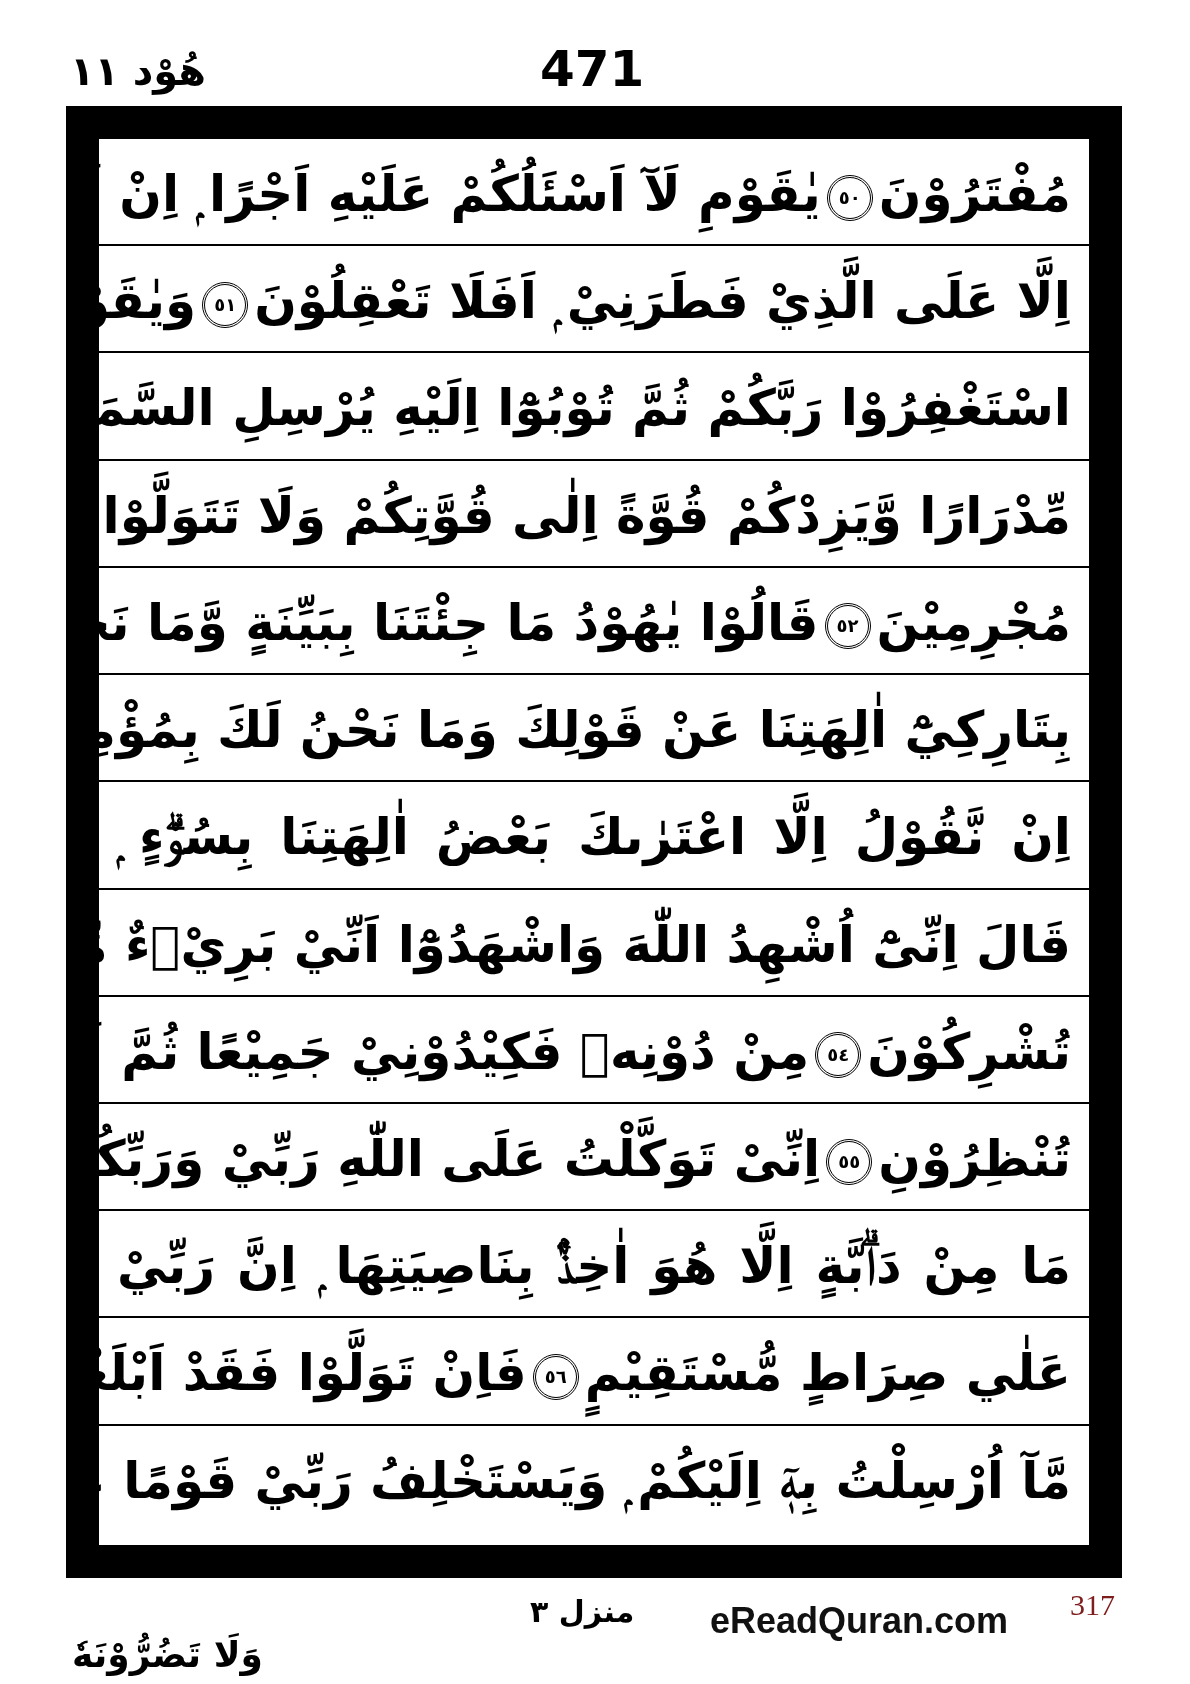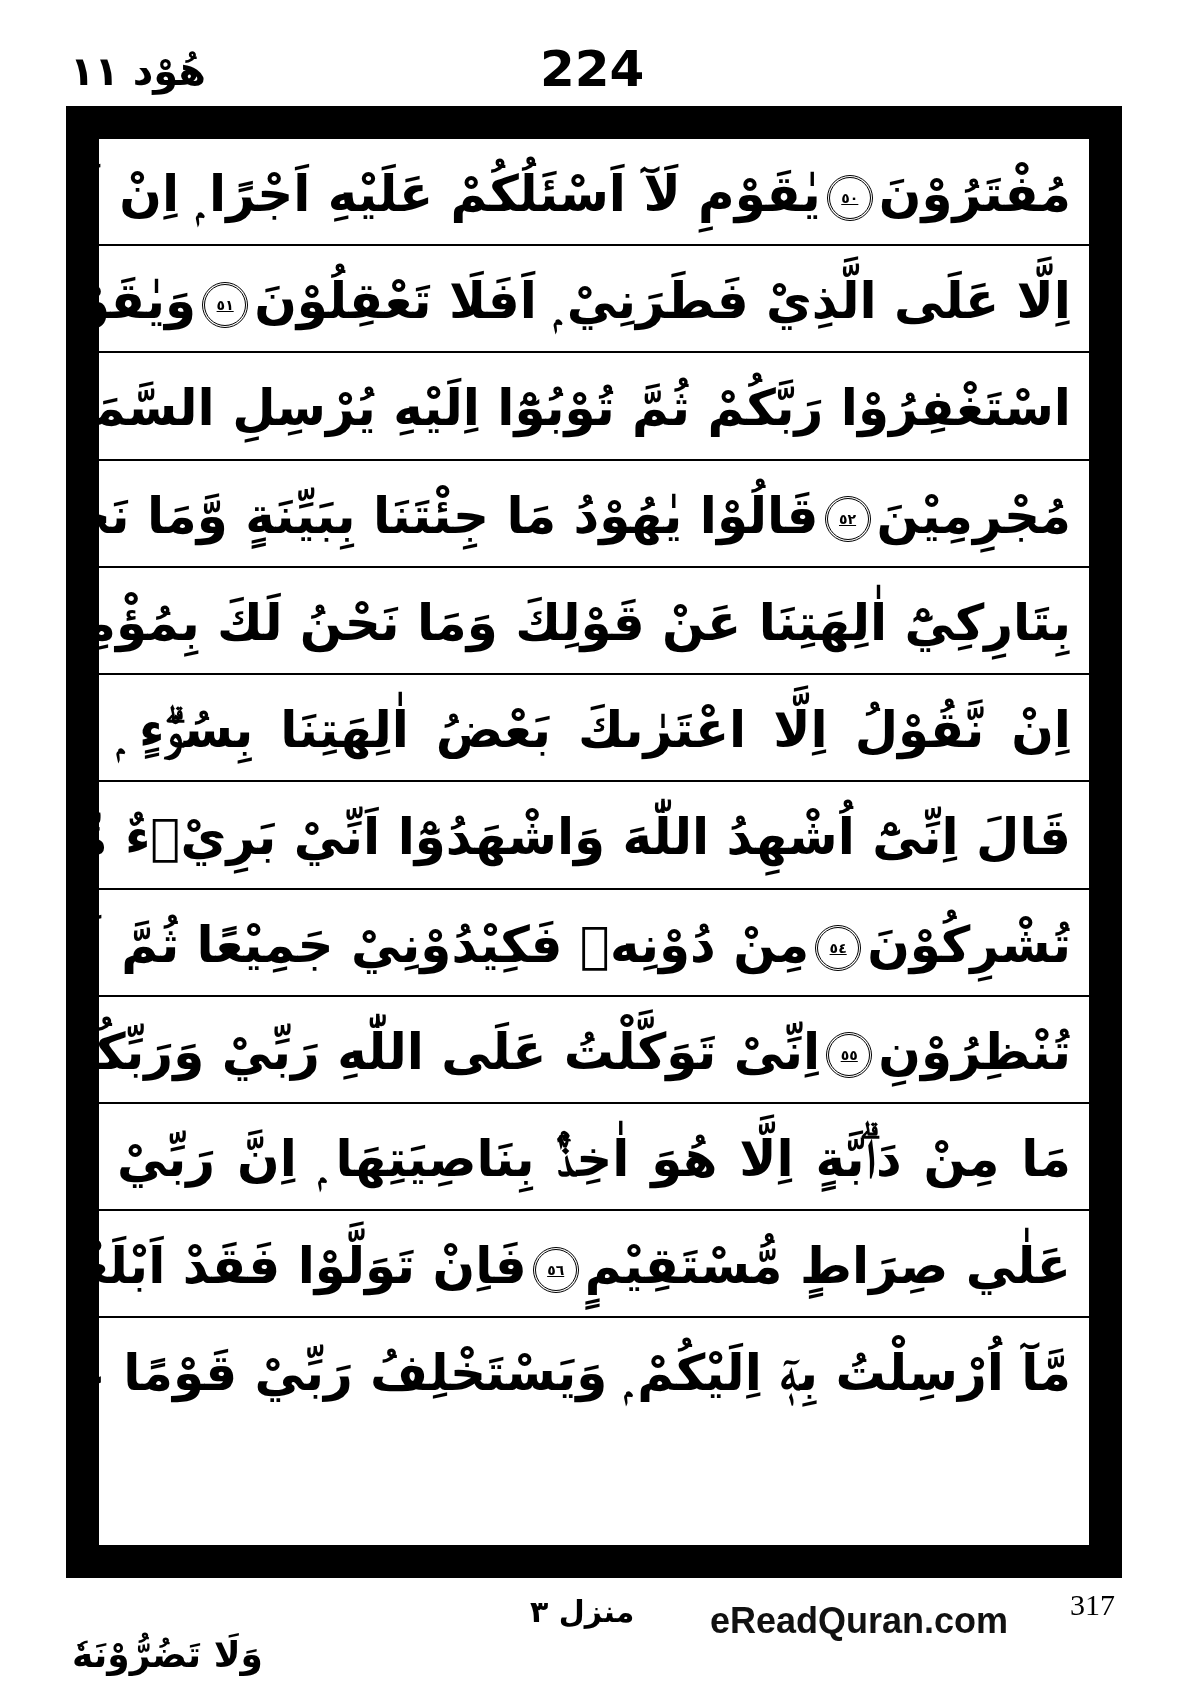--- a/index.html
+++ b/index.html
@@ -5,40 +5,41 @@
   html,body{margin:0;padding:0;background:#fff;}
   body{width:1190px;height:1684px;position:relative;overflow:hidden;font-family:"DejaVu Sans",sans-serif;color:#000;}
   .hdr{position:absolute;top:40px;left:0;width:1190px;height:70px;}
   .hdr .left{position:absolute;left:70px;top:8px;font-size:40px;font-weight:bold;direction:rtl;}
   .hdr .center{position:absolute;left:540px;top:0px;font-size:50px;font-weight:bold;direction:rtl;}
   .hdr .right{position:absolute;right:70px;top:0px;font-size:40px;font-weight:bold;direction:rtl;}
   .frame{position:absolute;left:66px;top:106px;width:1056px;height:1472px;background:#000;box-sizing:border-box;}
   .inner{position:absolute;left:30px;top:30px;right:30px;bottom:30px;background:#fff;border:3px solid #000;box-sizing:border-box;}
   .line{height:calc((100% - 12px)/13);border-bottom:2px solid #000;box-sizing:border-box;direction:rtl;text-align:justify;text-align-last:justify;padding:0 18px;font-family:"DejaVu Sans",sans-serif;font-size:50px;font-weight:bold;line-height:110px;white-space:nowrap;overflow:hidden;}
   .line:last-child{border-bottom:none;}
-  .ayah{display:inline-block;width:40px;height:40px;border:3px double #000;border-radius:50%;font-size:14px;line-height:40px;text-align:right;vertical-align:middle;margin:0 6px;text-align-last:center;text-decoration:underline;}
+  .ayah{display:inline-block;width:40px;height:40px;border:3px double #000;border-radius:50%;font-size:18px;line-height:40px;text-align:right;vertical-align:middle;margin:0 6px;text-align-last:center;}
   .ftr{position:absolute;top:1582px;left:0;width:1190px;height:80px;}
   .ftr .catch{position:absolute;left:72px;top:4px;font-size:36px;font-weight:bold;direction:rtl;margin-top:48px;}
   .ftr .manzil{position:absolute;left:530px;top:12px;font-size:30px;font-weight:bold;direction:rtl;}
   .ftr .site{position:absolute;left:710px;top:18px;font-family:"Liberation Sans",sans-serif;font-size:36px;font-weight:bold;color:#111;}
-  .ftr .pnum{position:absolute;left:1070px;top:6px;font-family:"Liberation Serif",serif;font-size:30px;color:#000000;}
+  .ftr .pnum{position:absolute;left:1070px;top:6px;font-family:"Liberation Serif",serif;font-size:30px;color:#7f1d1d;}
 </style>
 </head>
 <body>
 
 <div class="hdr">
   <span class="left">هُوْد ١١</span>
-  <span class="center">224</span>
+  <span class="center">471</span>
 </div>
 
 <div class="frame">
   <div class="inner" id="panel">
       <div class="line"><span>مُفْتَرُوْنَ</span><span class="ayah">٥٠</span><span>يٰقَوْمِ لَآ اَسْئَلُكُمْ عَلَيْهِ اَجْرًا ۭ اِنْ اَجْرِيَ</span></div>
       <div class="line"><span>اِلَّا عَلَى الَّذِيْ فَطَرَنِيْ ۭ اَفَلَا تَعْقِلُوْنَ</span><span class="ayah">٥١</span><span>وَيٰقَوْمِ</span></div>
       <div class="line"><span>اسْتَغْفِرُوْا رَبَّكُمْ ثُمَّ تُوْبُوْٓا اِلَيْهِ يُرْسِلِ السَّمَاۗءَ عَلَيْكُمْ</span></div>
+      <div class="line"><span>مِّدْرَارًا وَّيَزِدْكُمْ قُوَّةً اِلٰى قُوَّتِكُمْ وَلَا تَتَوَلَّوْا</span></div>
       <div class="line"><span>مُجْرِمِيْنَ</span><span class="ayah">٥٢</span><span>قَالُوْا يٰهُوْدُ مَا جِئْتَنَا بِبَيِّنَةٍ وَّمَا نَحْنُ</span></div>
       <div class="line"><span>بِتَارِكِيْٓ اٰلِهَتِنَا عَنْ قَوْلِكَ وَمَا نَحْنُ لَكَ بِمُؤْمِنِيْنَ</span></div>
       <div class="line"><span>اِنْ نَّقُوْلُ اِلَّا اعْتَرٰىكَ بَعْضُ اٰلِهَتِنَا بِسُوْۗءٍ ۭ</span></div>
       <div class="line"><span>قَالَ اِنِّىْٓ اُشْهِدُ اللّٰهَ وَاشْهَدُوْٓا اَنِّيْ بَرِيْۗءٌ مِّمَّا</span></div>
       <div class="line"><span>تُشْرِكُوْنَ</span><span class="ayah">٥٤</span><span>مِنْ دُوْنِهٖ فَكِيْدُوْنِيْ جَمِيْعًا ثُمَّ لَا</span></div>
       <div class="line"><span>تُنْظِرُوْنِ</span><span class="ayah">٥٥</span><span>اِنِّىْ تَوَكَّلْتُ عَلَى اللّٰهِ رَبِّيْ وَرَبِّكُمْ ۭ</span></div>
       <div class="line"><span>مَا مِنْ دَاۗبَّةٍ اِلَّا هُوَ اٰخِذٌۢ بِنَاصِيَتِهَا ۭ اِنَّ رَبِّيْ</span></div>
       <div class="line"><span>عَلٰي صِرَاطٍ مُّسْتَقِيْمٍ</span><span class="ayah">٥٦</span><span>فَاِنْ تَوَلَّوْا فَقَدْ اَبْلَغْتُكُمْ</span></div>
       <div class="line"><span>مَّآ اُرْسِلْتُ بِهٖٓ اِلَيْكُمْ ۭ وَيَسْتَخْلِفُ رَبِّيْ قَوْمًا غَيْرَكُمْ ۚ</span></div>
     </div>

